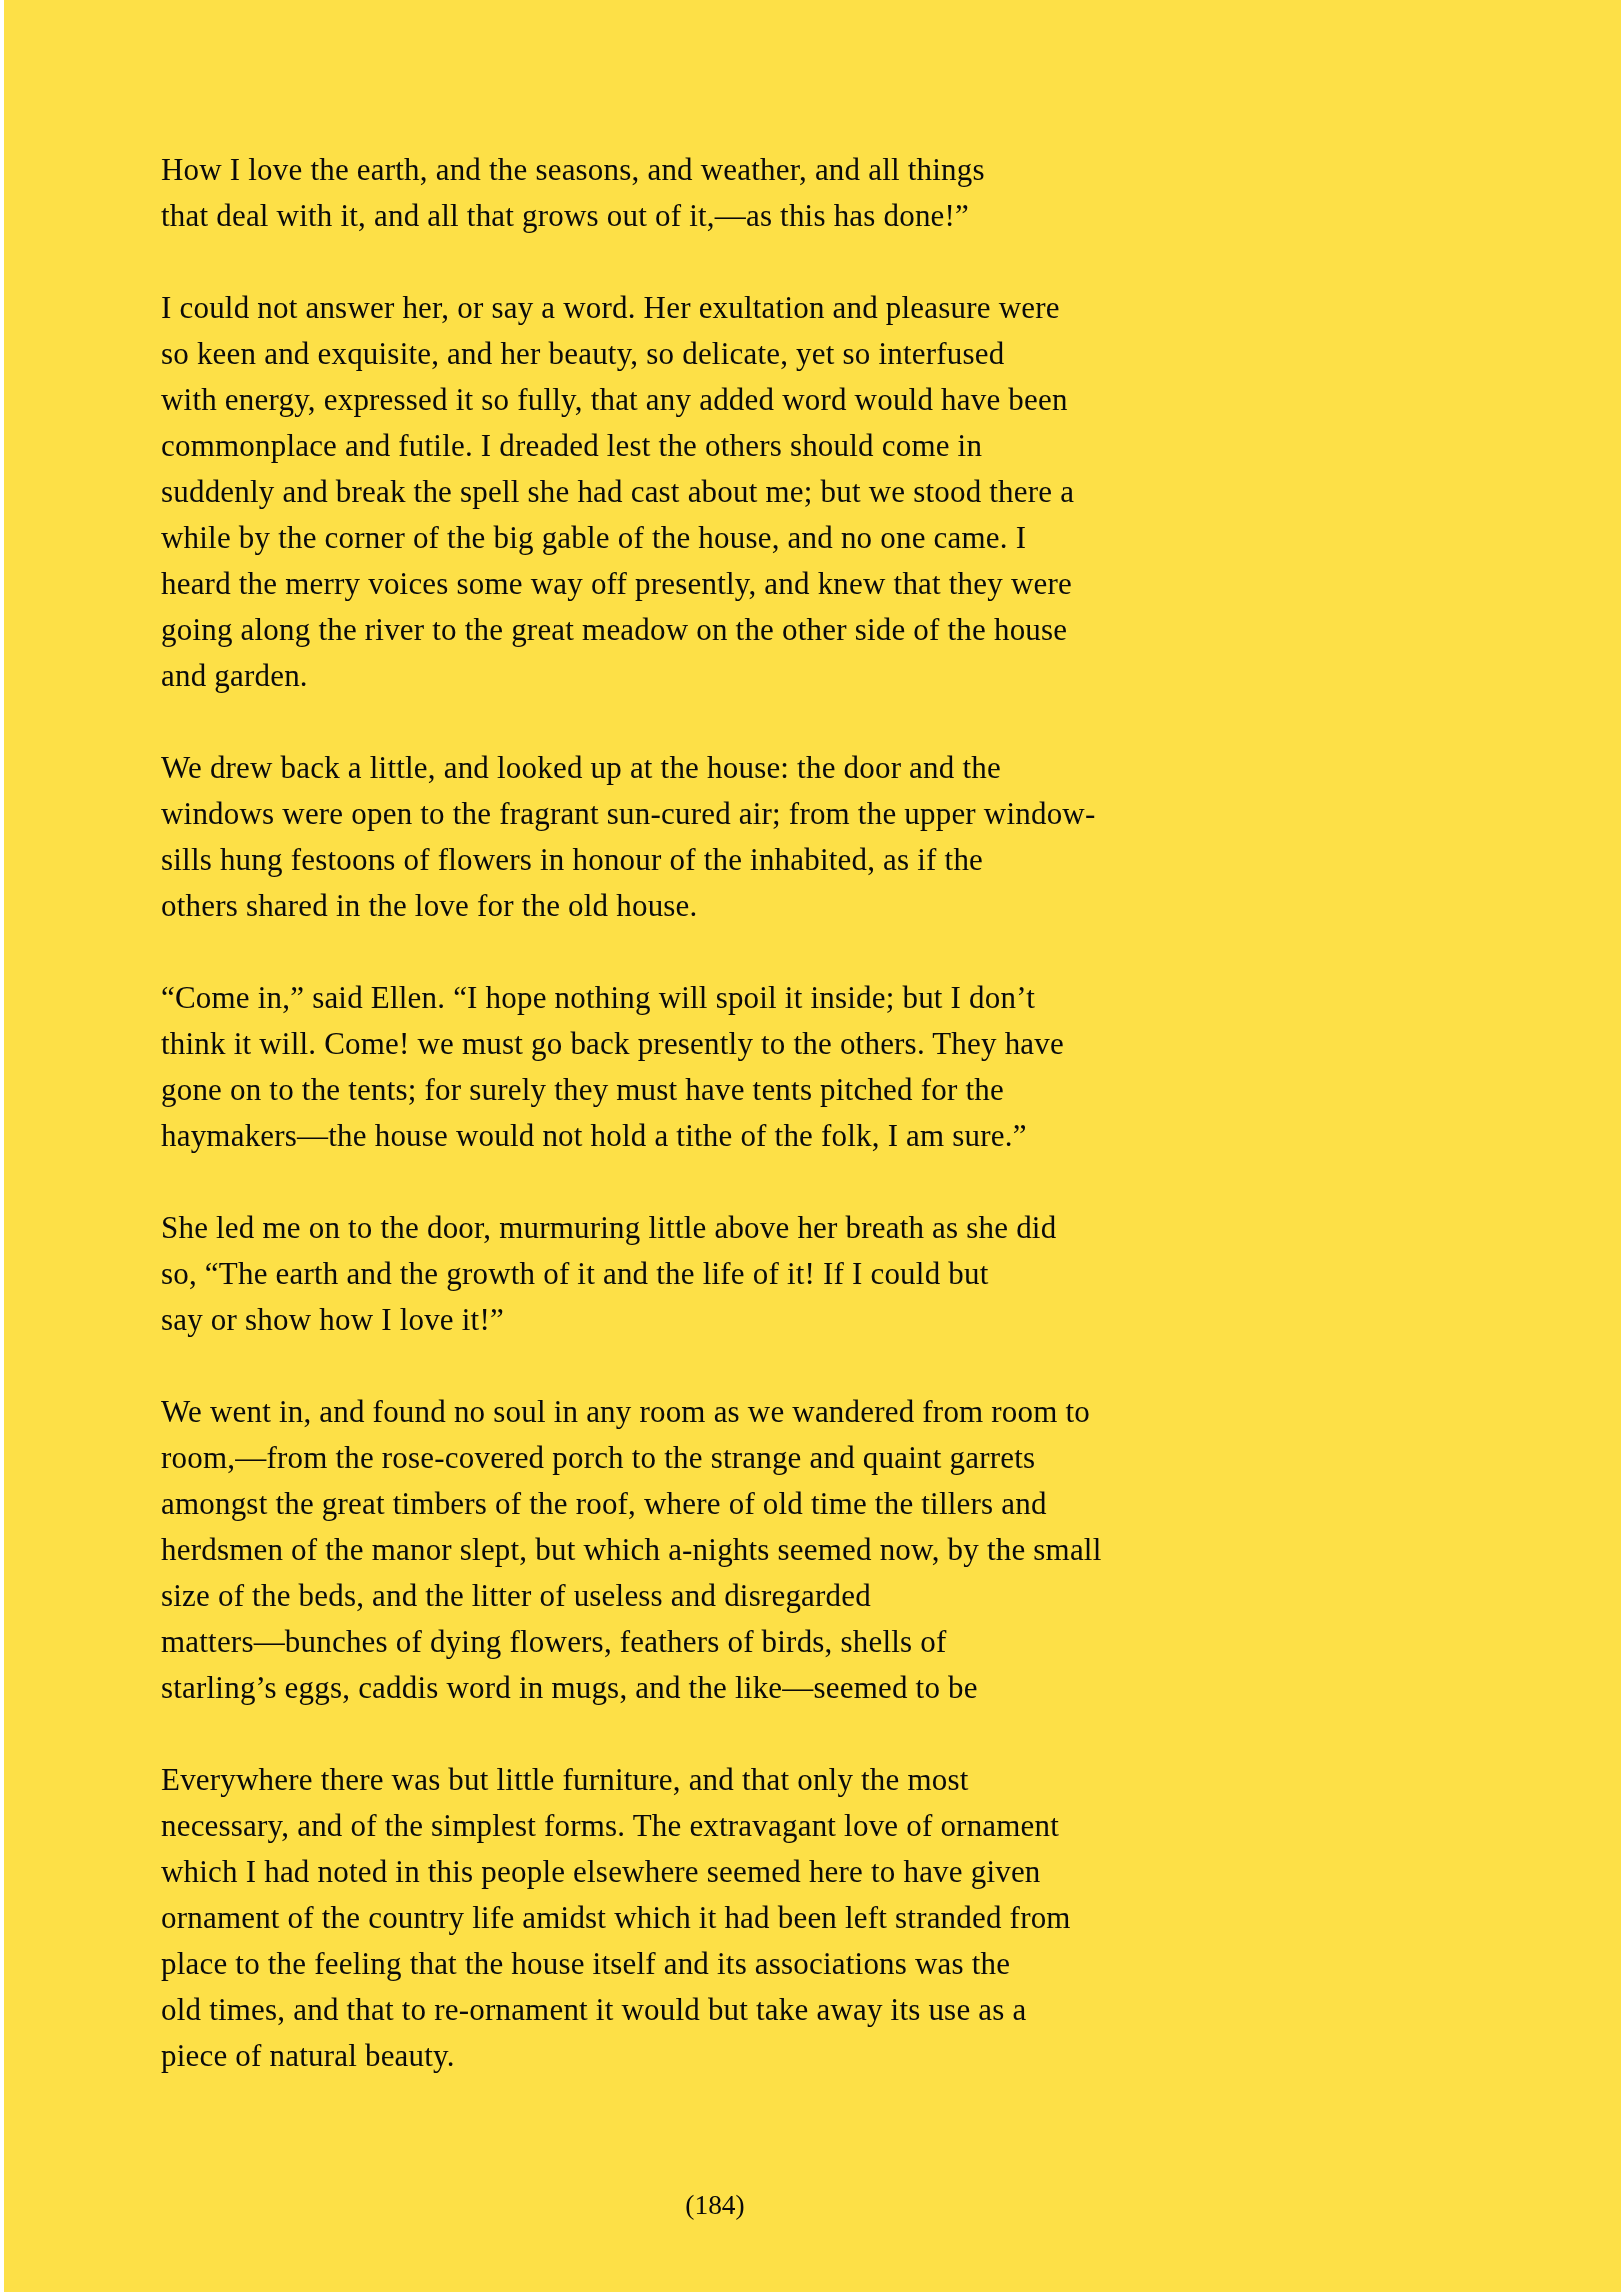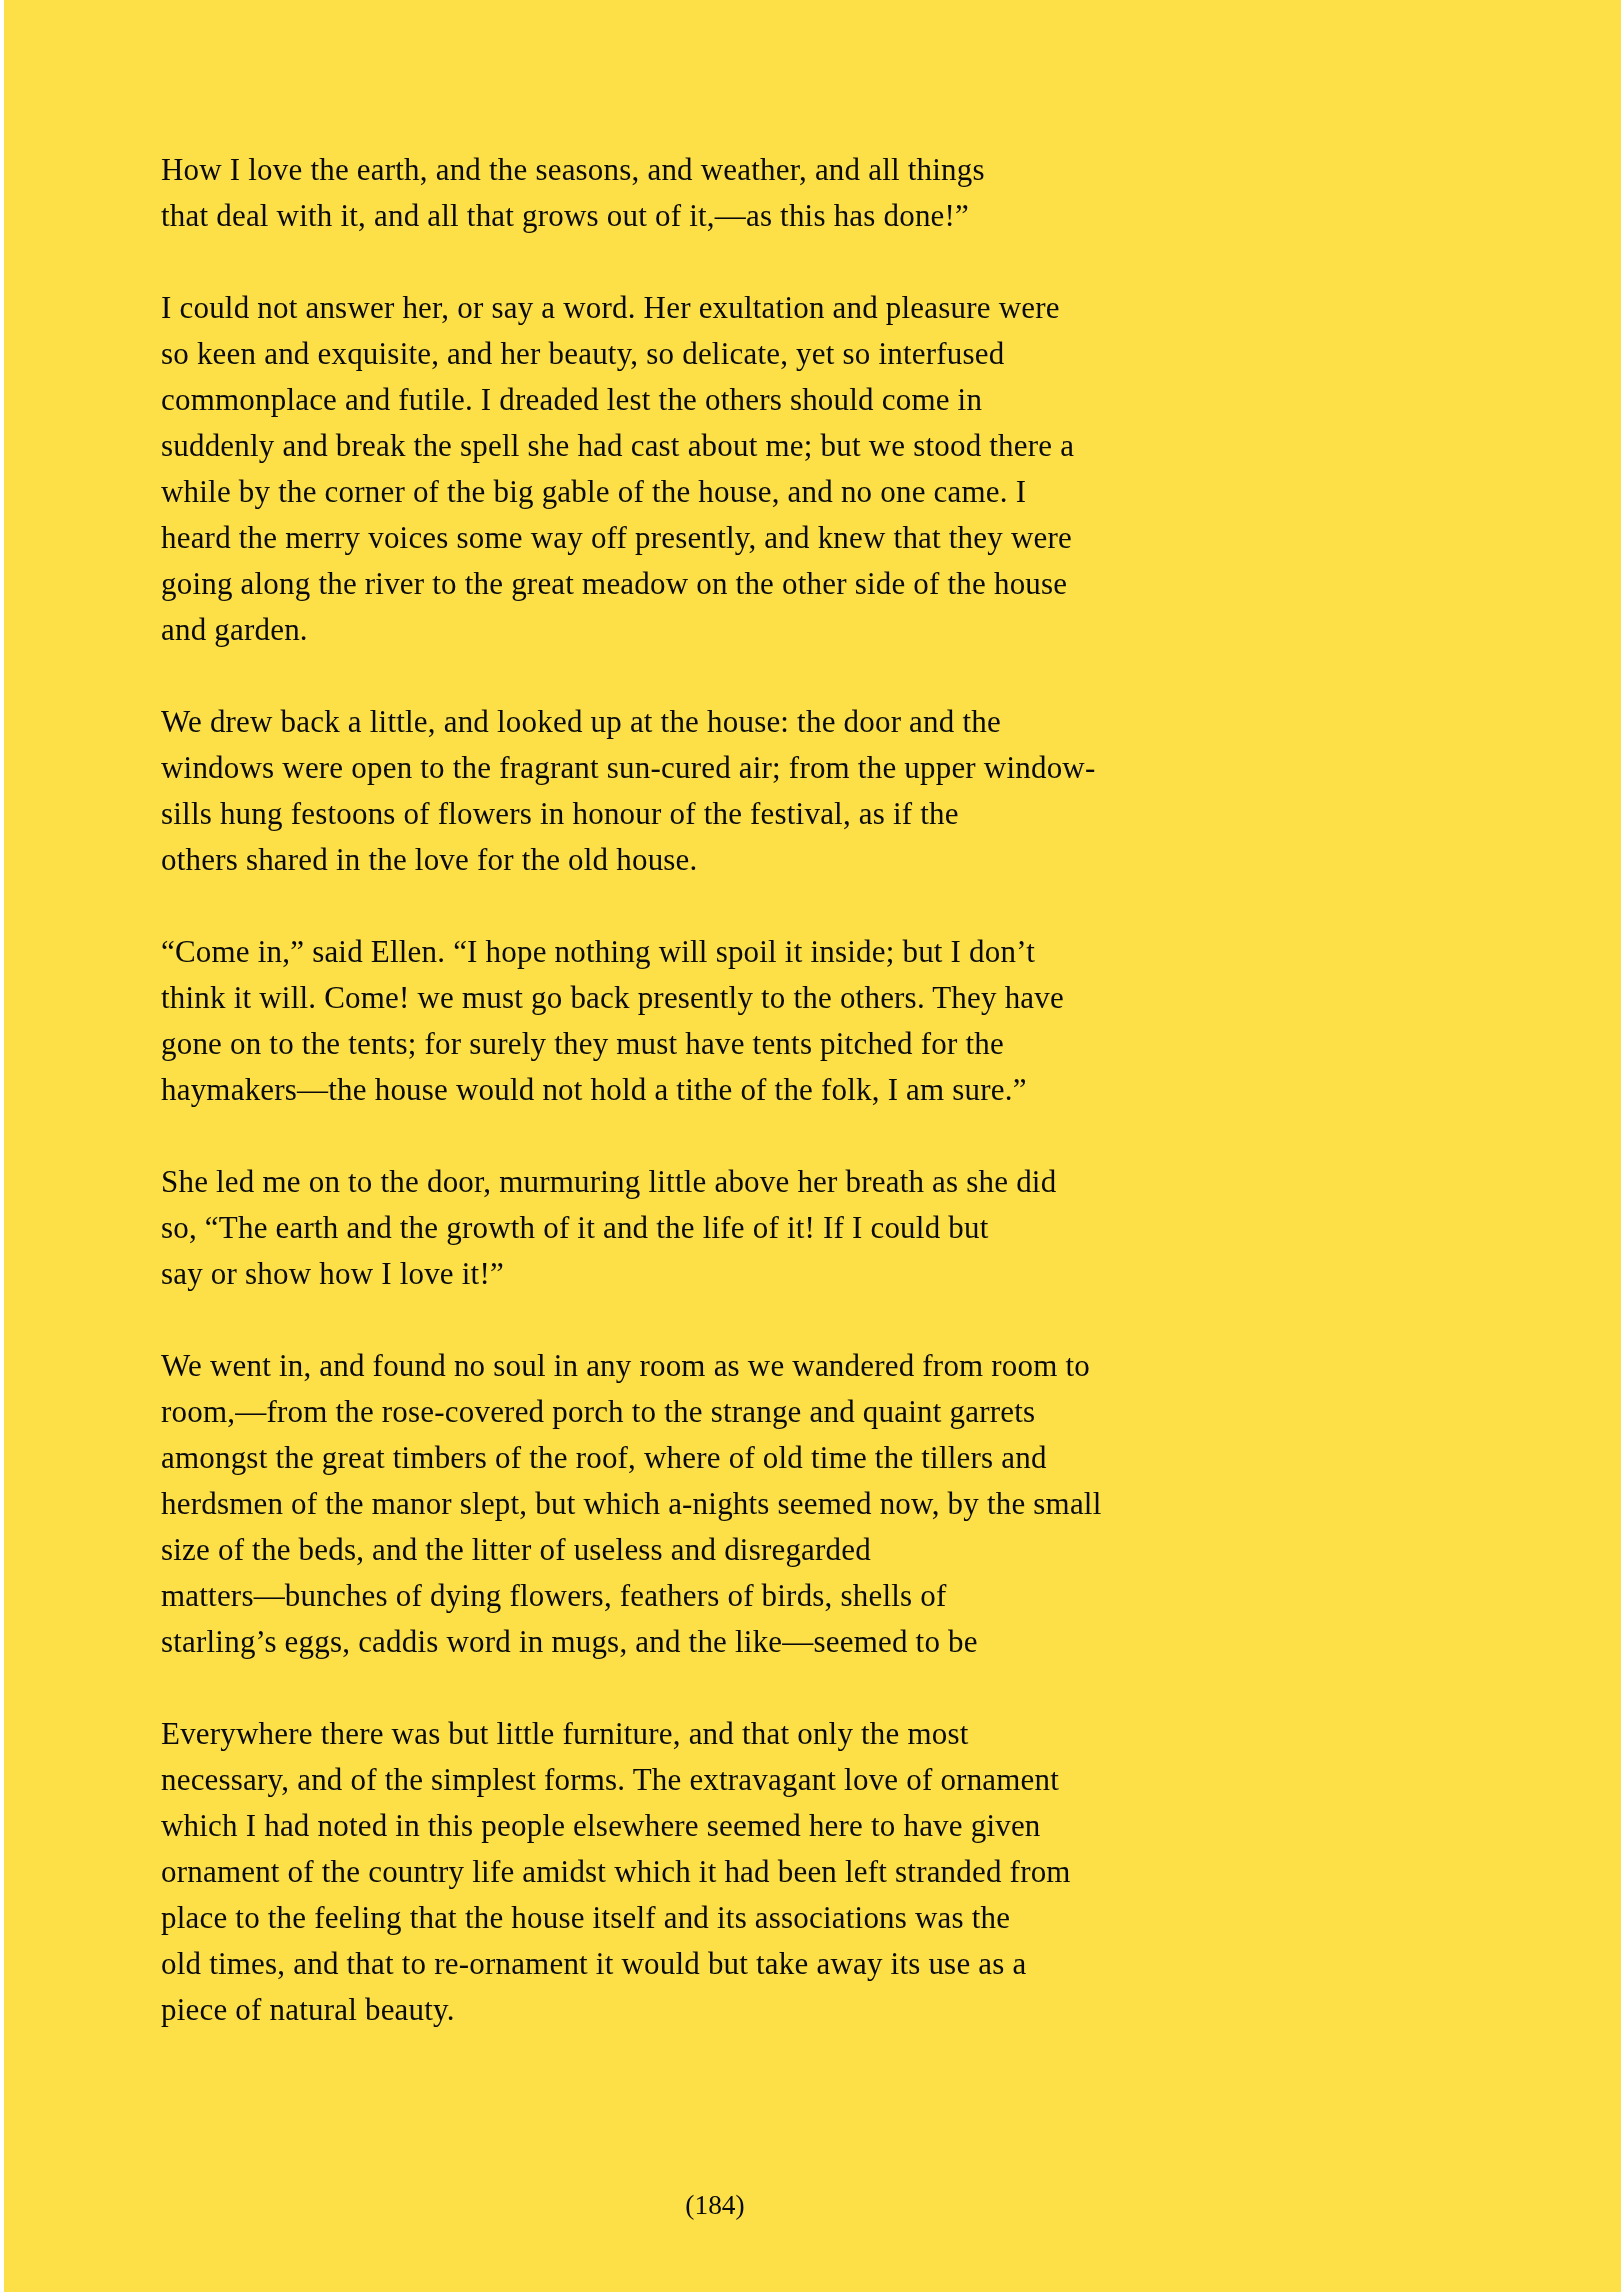--- a/index.html
+++ b/index.html
@@ -53,31 +53,32 @@
 
 <div class="page">
   <div class="text-block" id="text-block">
       <div class="paragraph">
         <div class="text-line">How I love the earth, and the seasons, and weather, and all things</div>
         <div class="text-line">that deal with it, and all that grows out of it,—as this has done!”</div>
       </div>
       <div class="paragraph">
         <div class="text-line">I could not answer her, or say a word. Her exultation and pleasure were</div>
         <div class="text-line">so keen and exquisite, and her beauty, so delicate, yet so interfused</div>
+        <div class="text-line">with energy, expressed it so fully, that any added word would have been</div>
         <div class="text-line">commonplace and futile. I dreaded lest the others should come in</div>
         <div class="text-line">suddenly and break the spell she had cast about me; but we stood there a</div>
         <div class="text-line">while by the corner of the big gable of the house, and no one came. I</div>
         <div class="text-line">heard the merry voices some way off presently, and knew that they were</div>
         <div class="text-line">going along the river to the great meadow on the other side of the house</div>
         <div class="text-line">and garden.</div>
       </div>
       <div class="paragraph">
         <div class="text-line">We drew back a little, and looked up at the house: the door and the</div>
         <div class="text-line">windows were open to the fragrant sun-cured air; from the upper window-</div>
-        <div class="text-line">sills hung festoons of flowers in honour of the festival, as if the</div>
+        <div class="text-line">sills hung festoons of flowers in honour of the inhabited, as if the</div>
         <div class="text-line">others shared in the love for the old house.</div>
       </div>
       <div class="paragraph">
         <div class="text-line">“Come in,” said Ellen. “I hope nothing will spoil it inside; but I don’t</div>
         <div class="text-line">think it will. Come! we must go back presently to the others. They have</div>
         <div class="text-line">gone on to the tents; for surely they must have tents pitched for the</div>
         <div class="text-line">haymakers—the house would not hold a tithe of the folk, I am sure.”</div>
       </div>
       <div class="paragraph">
         <div class="text-line">She led me on to the door, murmuring little above her breath as she did</div>

